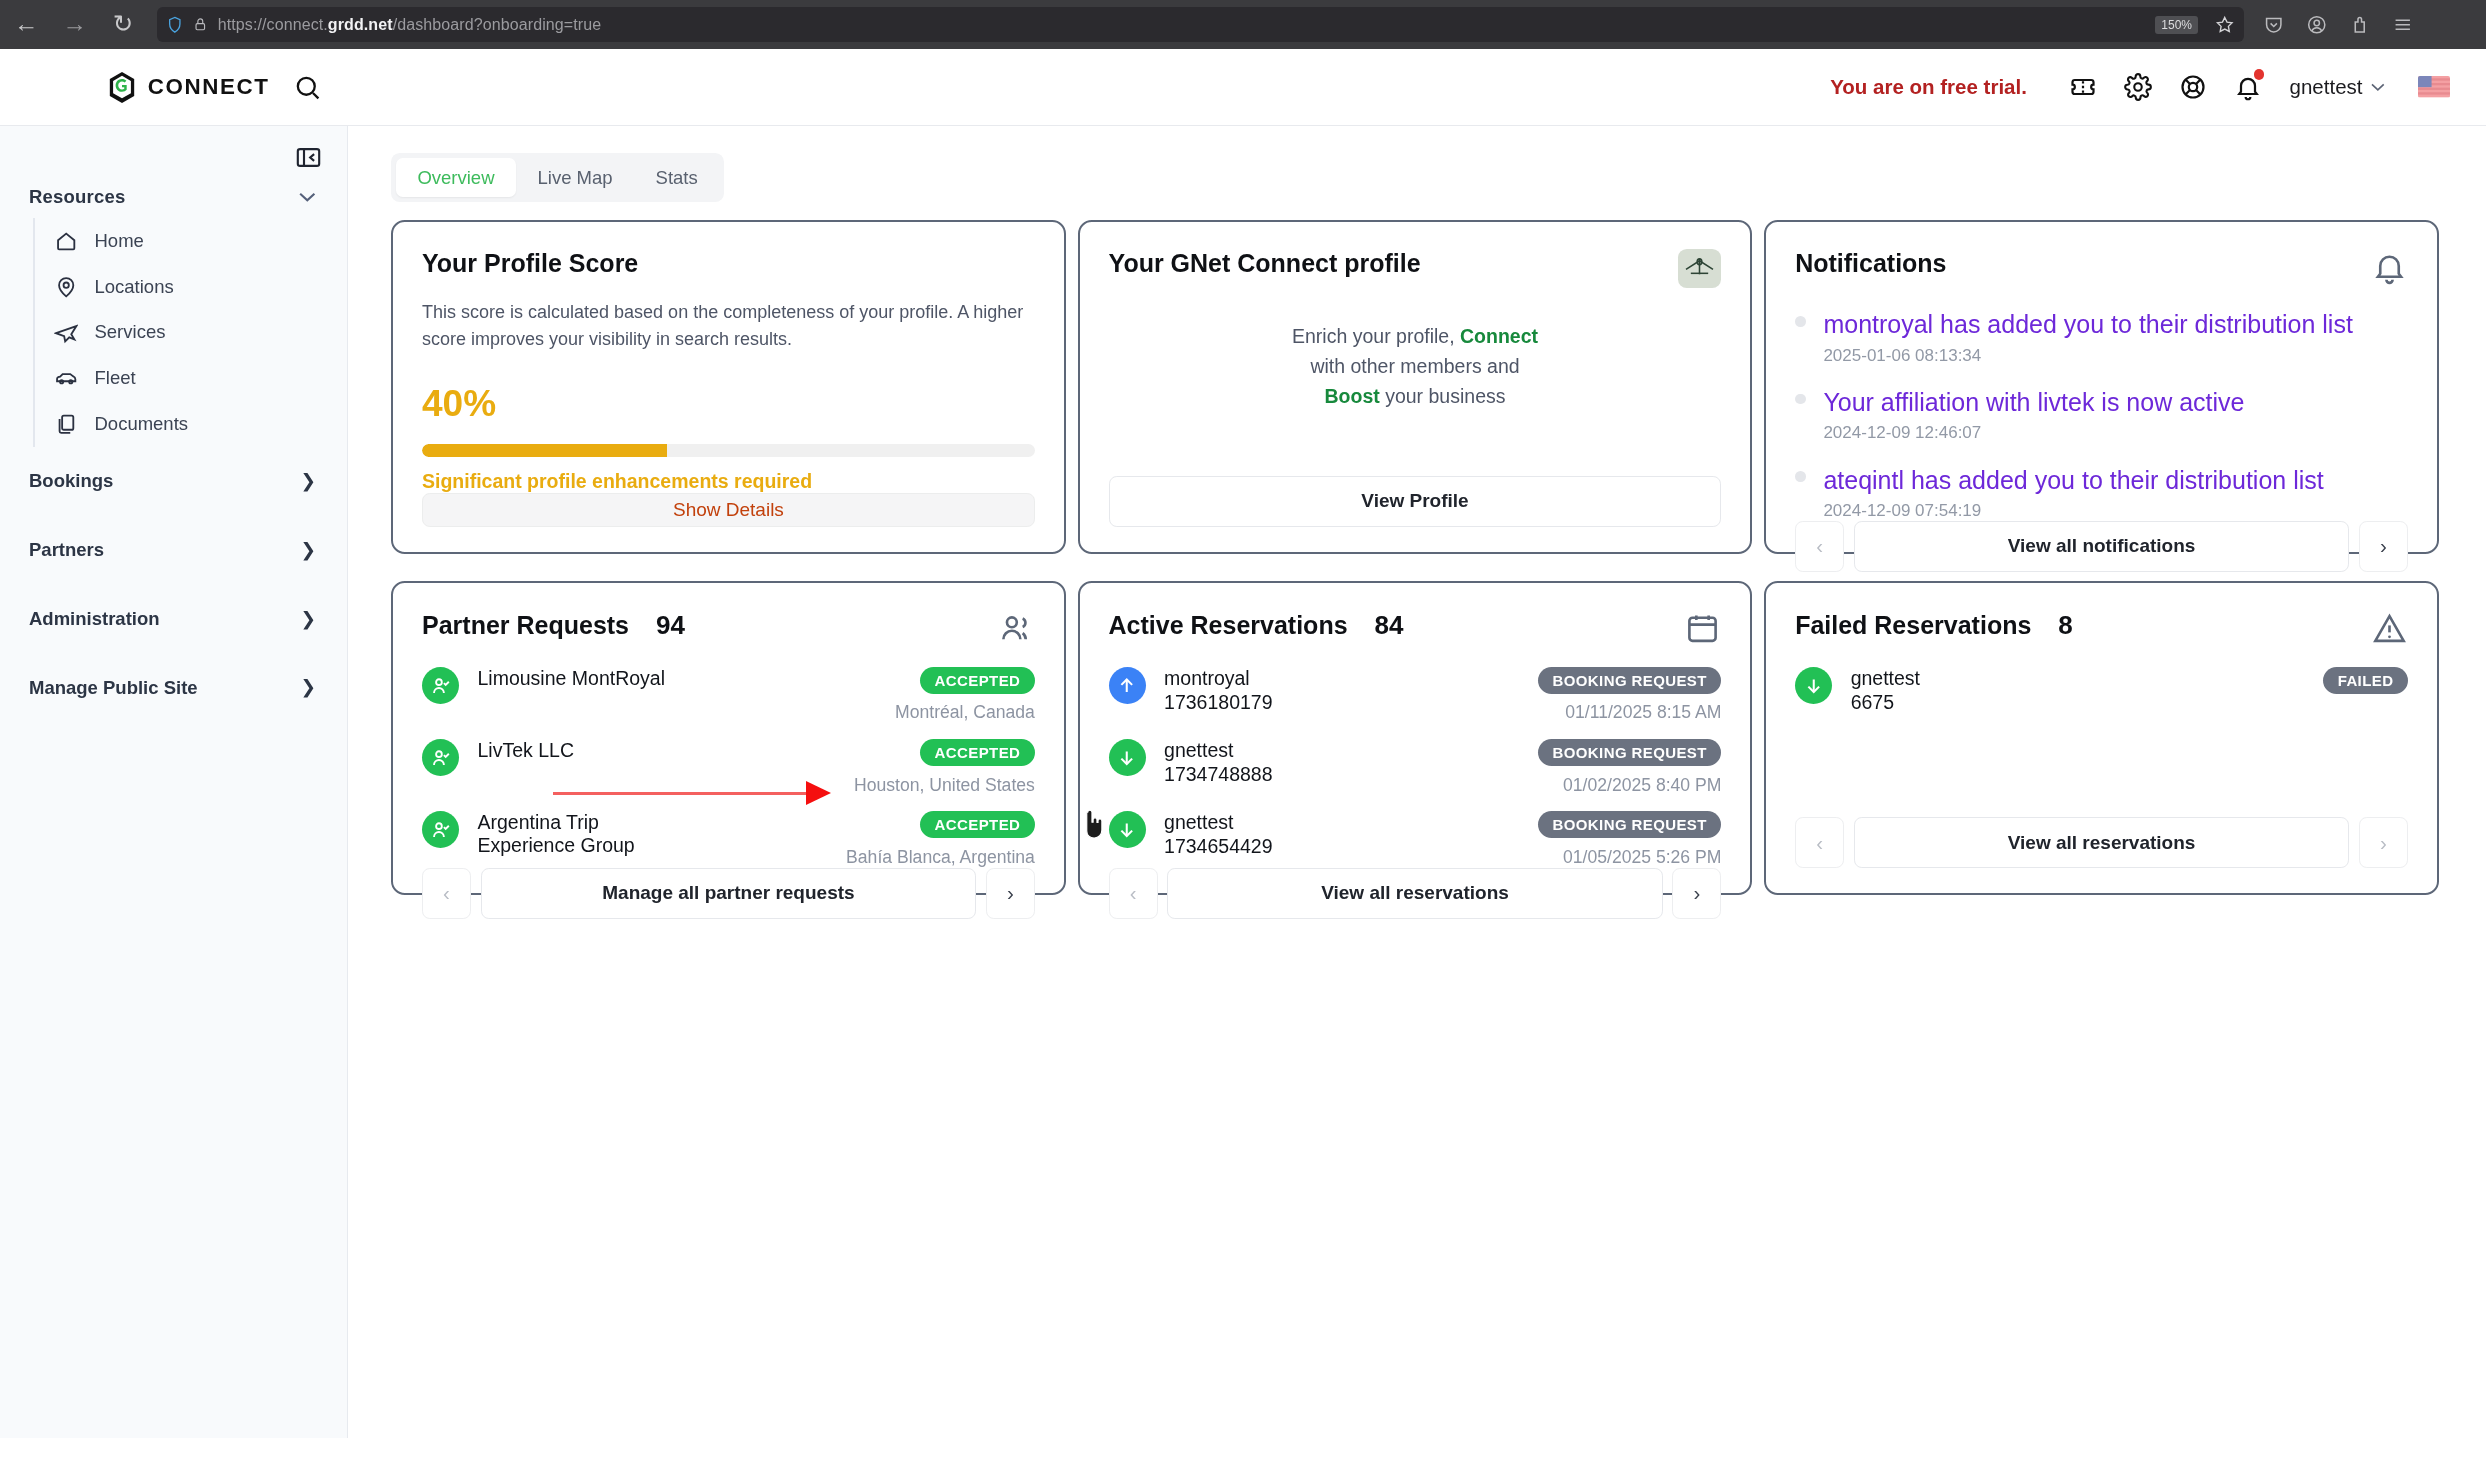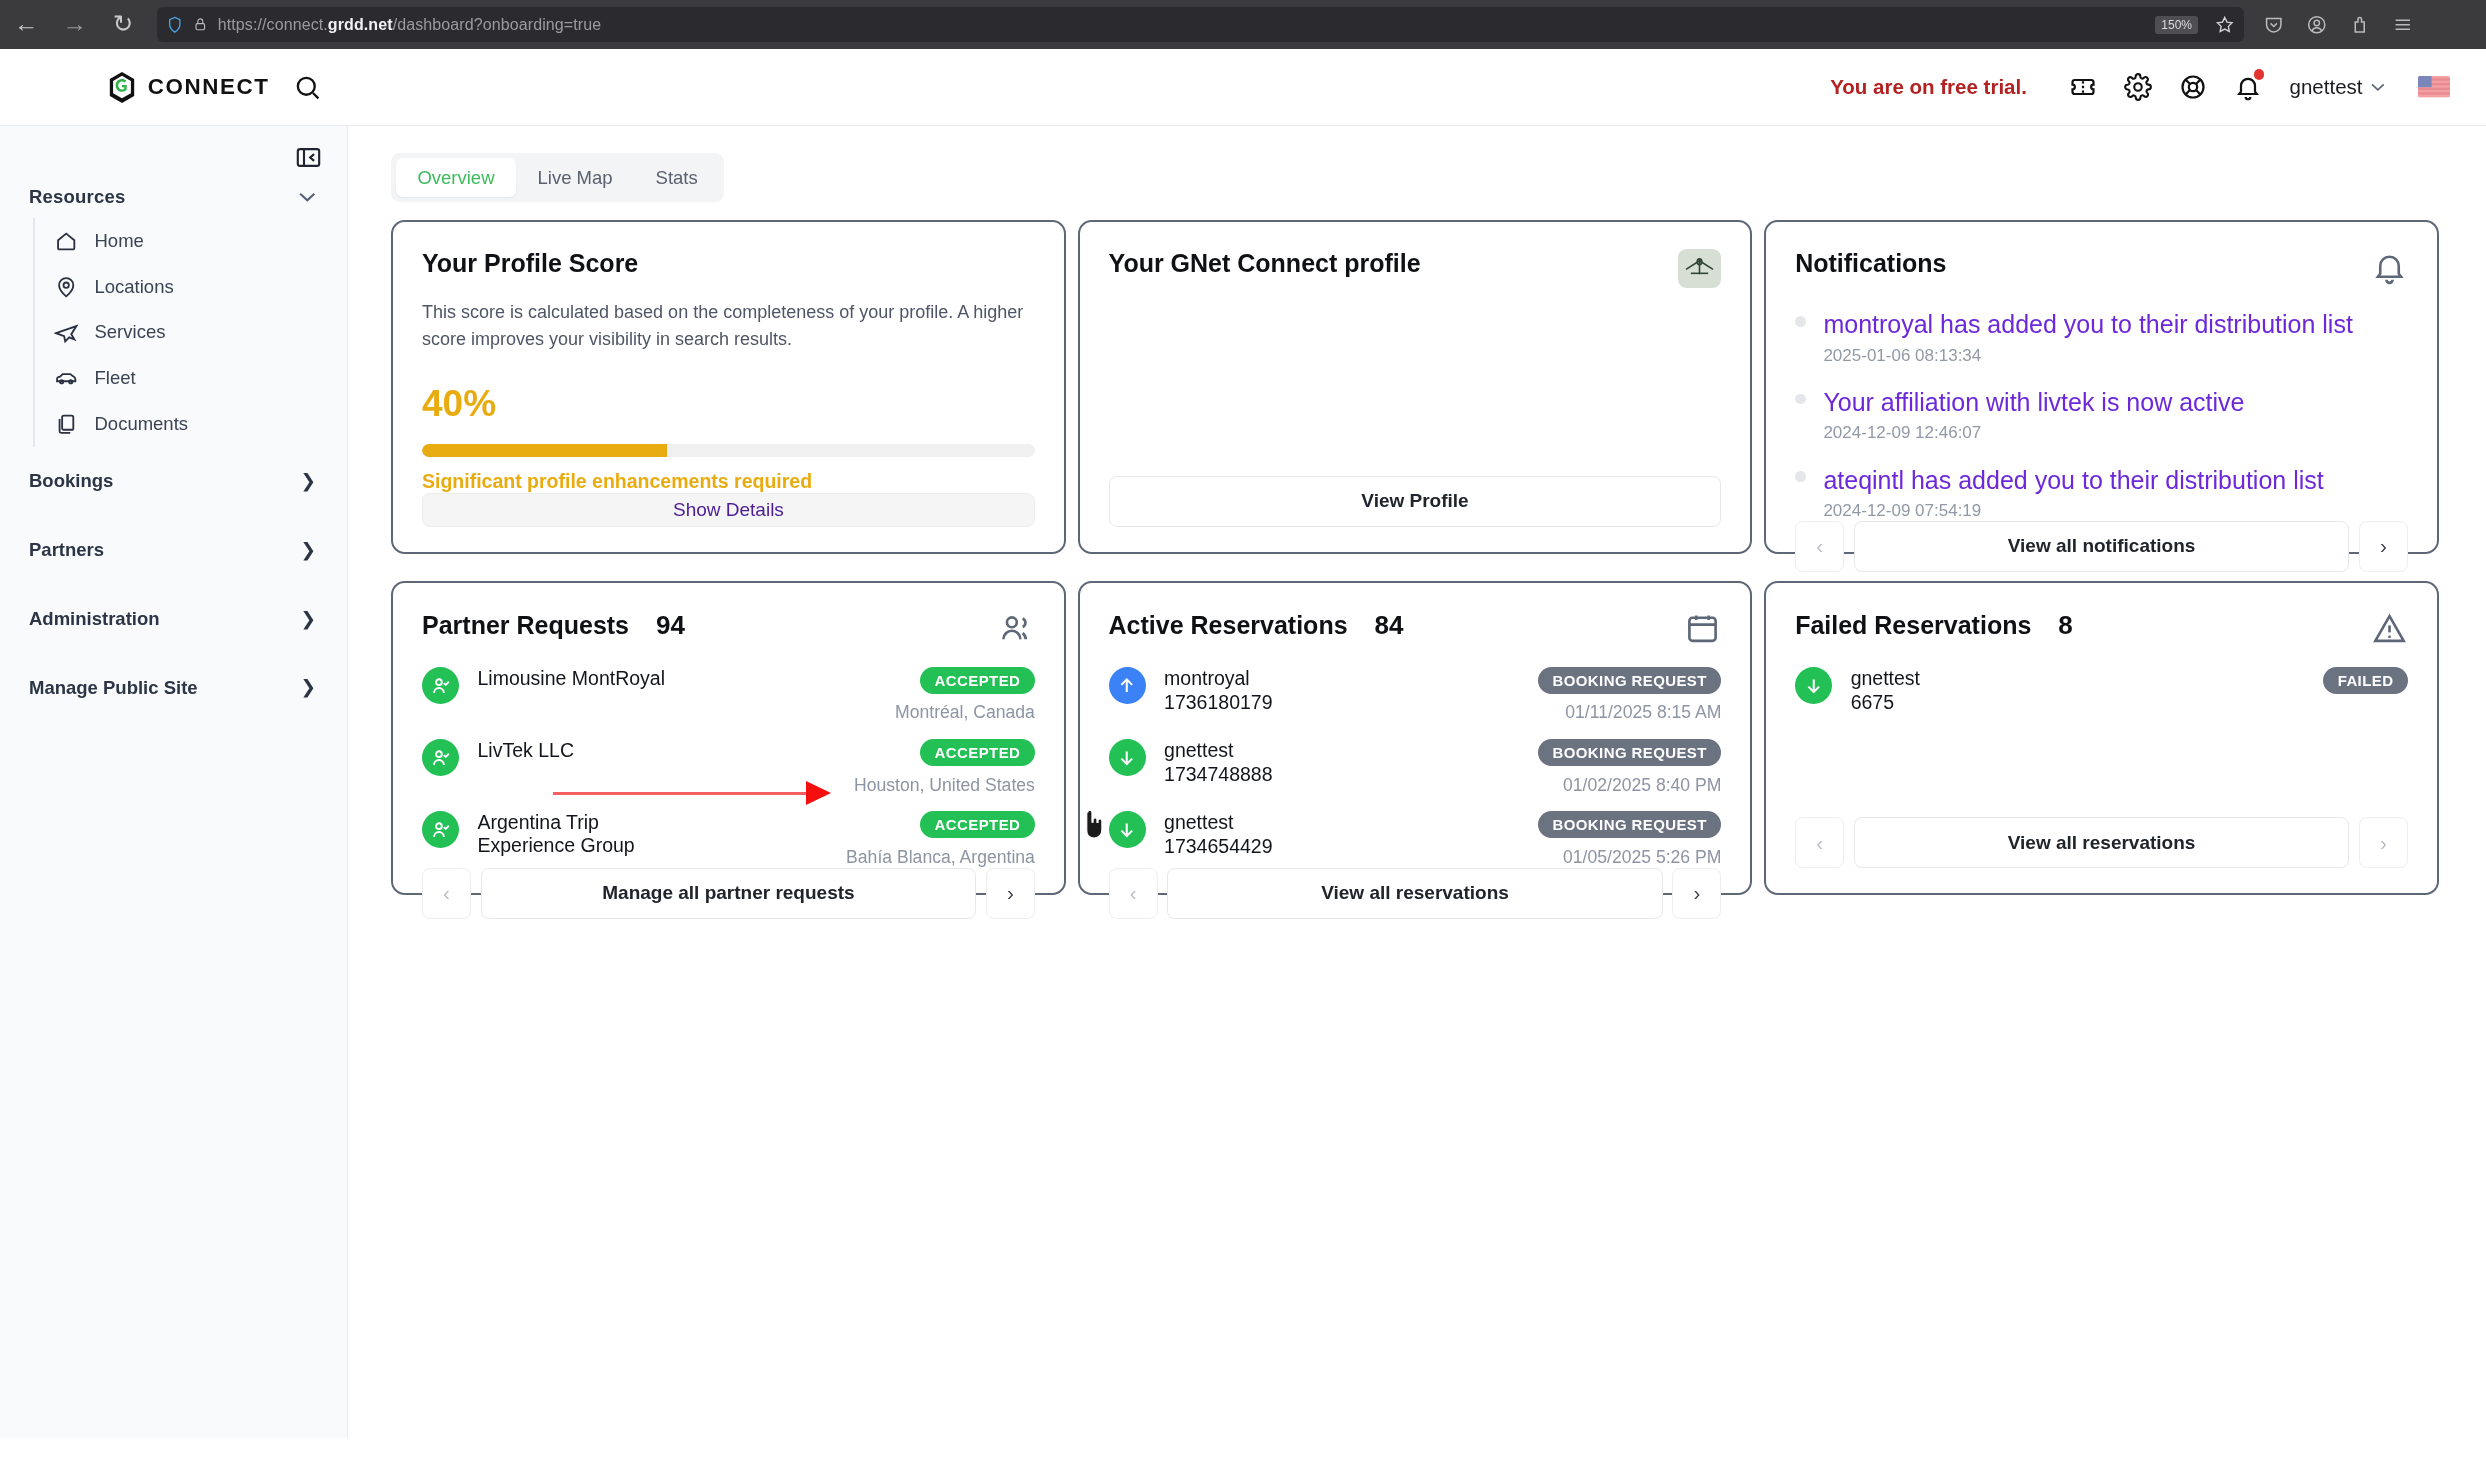--- a/index.html
+++ b/index.html
@@ -132,21 +132,21 @@
 
   
   .score-desc { font-size: 18px; color: #4e5566; line-height: 1.45; margin-top: 21.5px; max-width: 624px; }
   .score-pct { font-size: 37px; font-weight: 700; color: #e9ac10; margin-top: 31px; }
   .progress-track { height: 19.5px; background: #f0f0f0; border-radius: 9.8px; margin-top: 19.5px; overflow: hidden; }
   .progress-fill { height: 100%; background: #e9ac10; border-radius: 9.8px 0 0 9.8px; }
   .score-note { font-size: 19.5px; font-weight: 700; color: #e9ac10; margin-top: 12.7px; }
   .btn-wide {
     margin-top: auto; height: 51px; background: #f5f5f6; border: 1px solid #eceded;
     border-radius: 7.8px; display: flex; align-items: center; justify-content: center;
-    font-size: 19px; color: #4c1d95; cursor: pointer;
+    font-size: 19px; color: #c2410c; cursor: pointer;
   }
   .btn-outline {
     margin-top: auto; height: 51px; background: #fff; border: 1px solid #e6e8ec;
     border-radius: 7.8px; display: flex; align-items: center; justify-content: center;
     font-size: 19px; color: #20242c; cursor: pointer; font-weight: 600;
   }
 
   
   .gnet-head { display: flex; align-items: flex-start; justify-content: space-between; }
   .gnet-avatar {
@@ -419,20 +419,25 @@
           <div class="card-title">Your GNet Connect profile</div>
           <div class="gnet-avatar">
             <svg viewBox="0 0 34 28" fill="none" stroke="#2d4435" stroke-width="1.6">
               <path d="M17 4v16"></path>
                 <path d="M3 15l14-9 14 9"></path>
                 <path d="M8 19h18"></path>
                 <ellipse cx="17" cy="7" rx="2.4" ry="3"></ellipse>
             </svg>
           </div>
         </div>
+        <div class="gnet-body">
+          <span>Enrich your profile, </span><b>Connect</b><br>
+          <span>with other members and</span><br>
+          <b>Boost</b><span> your business</span>
+        </div>
         <div class="btn-outline">View Profile</div>
       </div>
 
       <div class="card r1">
         <div class="card-head-row">
           <div class="card-title">Notifications</div>
           <svg class="card-head-icon" viewBox="0 0 24 24" fill="none" stroke="#5d6778" stroke-width="1.7">
               <path d="M18 16V11a6 6 0 10-12 0v5l-1.5 2h15z"></path>
               <path d="M10 20a2 2 0 004 0"></path>
             </svg>

